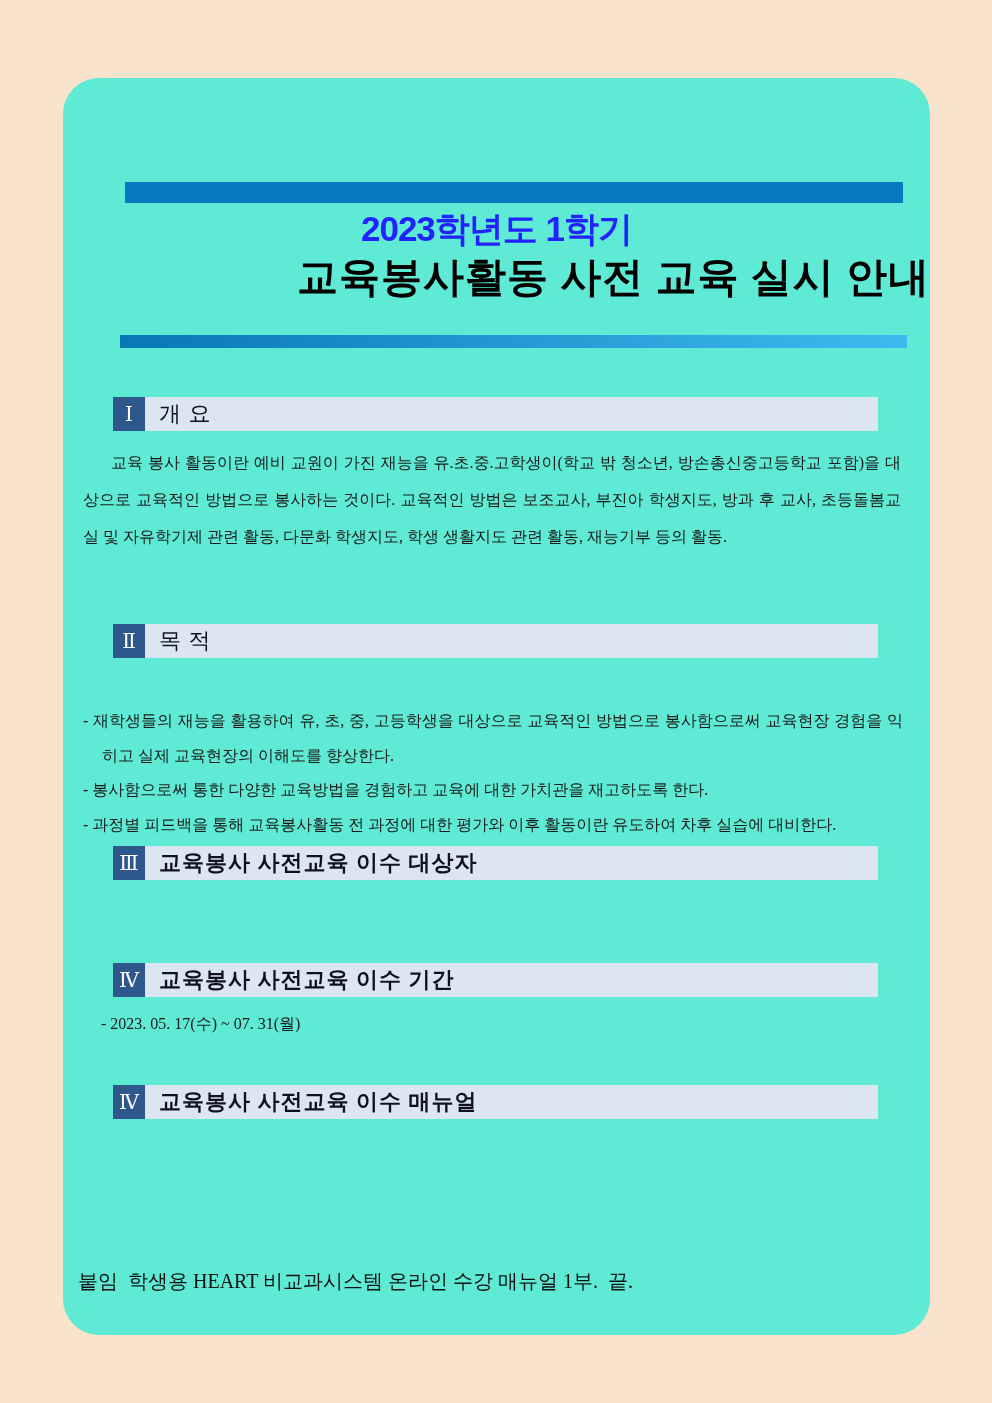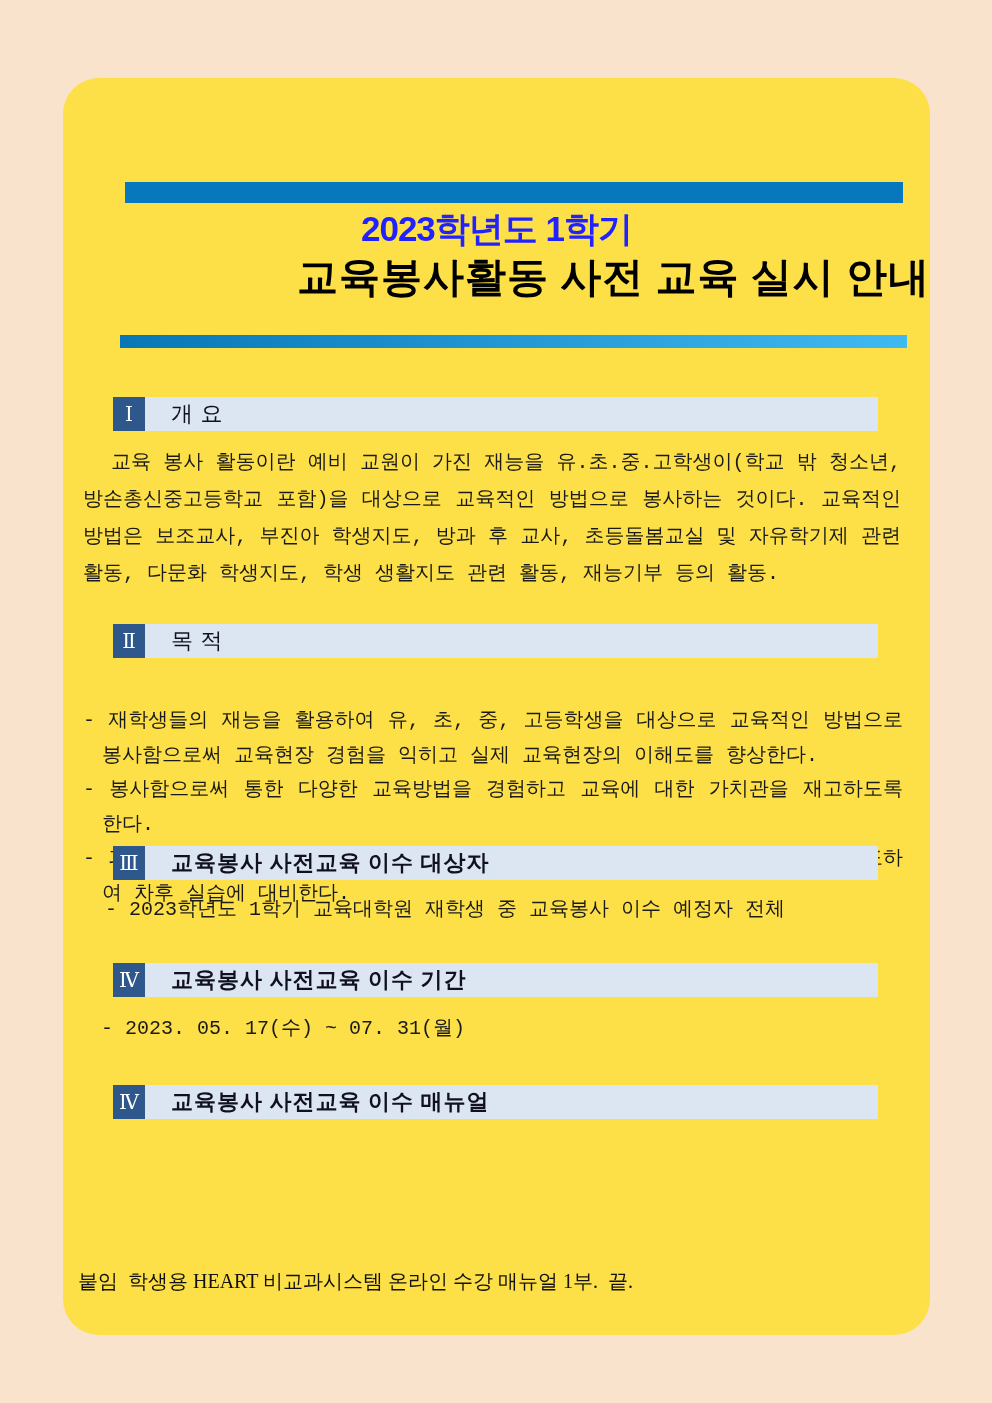--- a/index.html
+++ b/index.html
@@ -7,21 +7,21 @@
     width:992px; height:1403px;
     background:#FAE3CC;
     font-family:"Liberation Serif","DejaVu Serif",serif;
     color:#111;
     position:relative;
     overflow:hidden;
   }
   .card {
     position:absolute; left:63px; top:78px;
     width:867px; height:1257px;
-    background:#fde047;
+    background:#5eead4;
     border-radius:36px;
   }
   .top-bar {
     position:absolute; left:62px; top:104px;
     width:778px; height:21px;
     background:#0878BE;
   }
   .subtitle {
     position:absolute; left:0; top:128px; width:100%;
     text-align:center;
@@ -48,27 +48,27 @@
   }
   .sec-num {
     width:32px; flex:0 0 32px;
     background:#2E588C; color:#FFFFFF;
     display:flex; align-items:center; justify-content:center;
     font-size:20px;
   }
   .sec-title-bar {
     flex:1; background:#DCE6F3;
     display:flex; align-items:center;
-    padding-left:26px;
+    padding-left:14px;
     font-size:22px; color:#101020;
     letter-spacing:1px;
   }
   .bold-title .sec-title-bar { font-weight:bold; }
   .body-text {
-    font-size:20px; color:#1a1a1a;font-family:Liberation Mono, monospace;
+    font-size:16px; color:#1a1a1a;
   }
   .s1-body {
     position:absolute; left:20px; top:366px; width:818px;
     line-height:37px;
     text-align:justify; word-break:break-all;
     text-indent:28px;
   }
   .s2-list {
     position:absolute; left:20px; top:590px; width:820px;
     line-height:34.5px;
@@ -118,21 +118,20 @@
   <div class="body-text s2-list">
     <div class="hang">- 재학생들의 재능을 활용하여 유, 초, 중, 고등학생을 대상으로 교육적인 방법으로 봉사함으로써 교육현장 경험을 익히고 실제 교육현장의 이해도를 향상한다.</div>
     <div class="hang">- 봉사함으로써 통한 다양한 교육방법을 경험하고 교육에 대한 가치관을 재고하도록 한다.</div>
     <div class="hang">- 과정별 피드백을 통해 교육봉사활동 전 과정에 대한 평가와 이후 활동이란 유도하여 차후 실습에 대비한다.</div>
   </div>
 
   <div class="sec-header pos-s3 bold-title">
     <div class="sec-num">Ⅲ</div>
     <div class="sec-title-bar">교육봉사 사전교육 이수 대상자</div>
   </div>
-  <div class="body-text s3-content">- 2023학년도 1학기 교육대학원 재학생 중 교육봉사 이수 예정자 전체</div>
 
   <div class="sec-header pos-s4 bold-title">
     <div class="sec-num">Ⅳ</div>
     <div class="sec-title-bar">교육봉사 사전교육 이수 기간</div>
   </div>
   <div class="body-text s4-content">- 2023. 05. 17(수) ~ 07. 31(월)</div>
 
   <div class="sec-header pos-s5 bold-title">
     <div class="sec-num">Ⅳ</div>
     <div class="sec-title-bar">교육봉사 사전교육 이수 매뉴얼</div>

